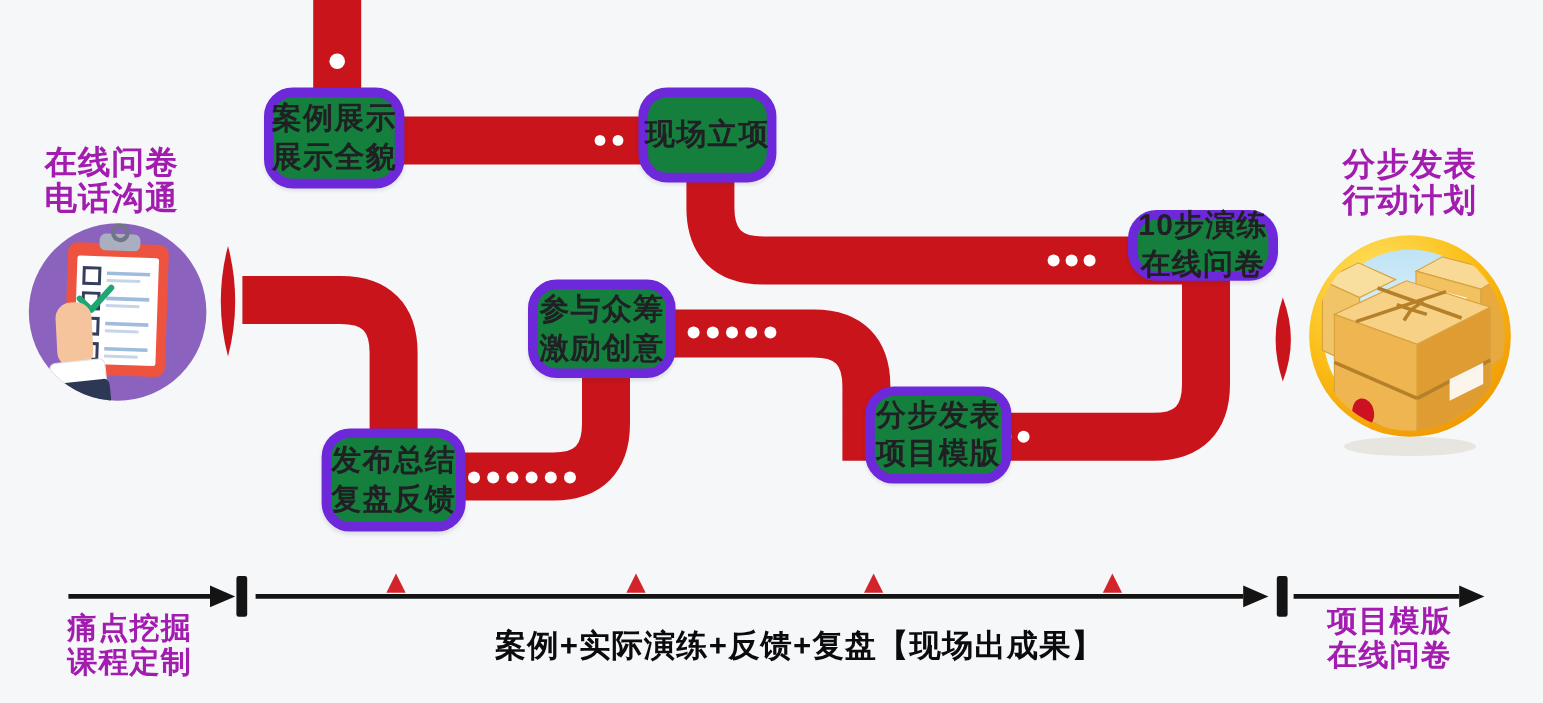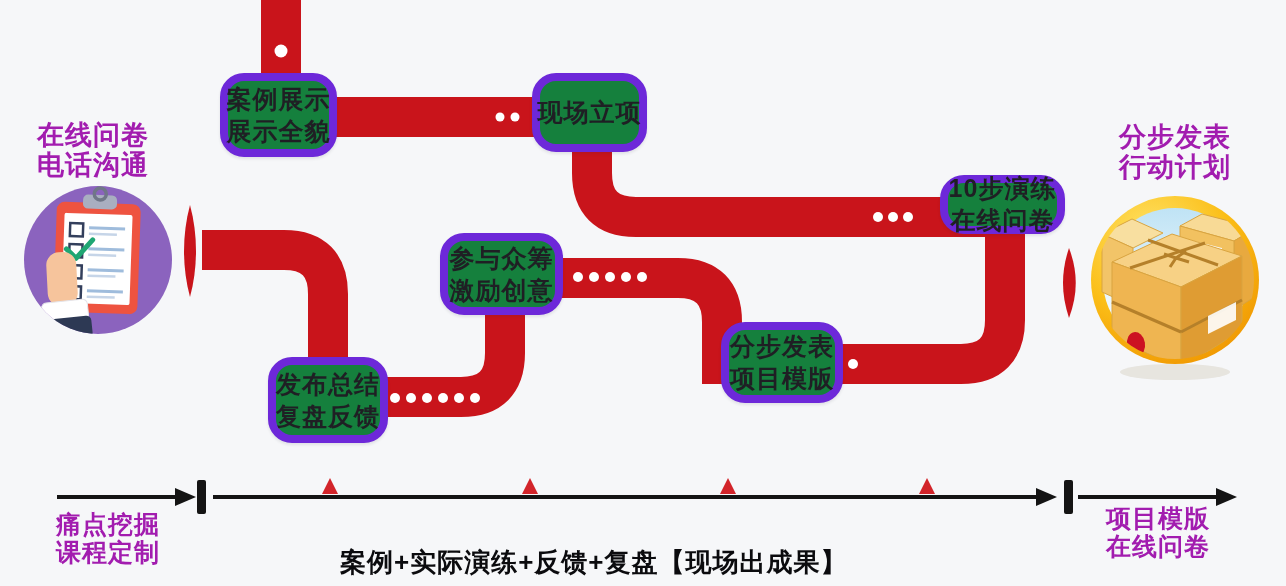--- a/index.html
+++ b/index.html
@@ -10,21 +10,21 @@
   .canvas > svg{position:absolute;left:0;top:0;z-index:1;}
   .bubble{
     position:absolute;background:#15803d;border:8px solid #6d28d9;border-radius:24px;
     display:flex;flex-direction:column;align-items:center;justify-content:center;gap:1px;
     box-shadow:0 2px 3px rgba(40,40,60,.10);z-index:2;box-sizing:border-box;
   }
   .bubble span{font-weight:bold;font-size:25px;line-height:31px;color:#1F1F24;letter-spacing:1px;white-space:nowrap;}
   .side-label{position:absolute;text-align:center;font-weight:bold;color:#a21caf;z-index:2;}
   .side-label span{display:block;font-size:27px;line-height:30px;letter-spacing:1px;white-space:nowrap;}
   .tl-label span{font-size:25px;line-height:28px;}
-  .mid-label{position:absolute;text-align:left;font-weight:bold;color:#0B0B0E;z-index:2;font-size:26px;letter-spacing:1px;white-space:nowrap;margin-top:24px;}
+  .mid-label{position:absolute;text-align:right;font-weight:bold;color:#0B0B0E;z-index:2;font-size:26px;letter-spacing:1px;white-space:nowrap;}
   .b1{left:220px;top:73px;width:117px;height:84px;}
   .b2{left:532px;top:73px;width:115px;height:79px;}
   .b3{left:940px;top:175px;width:125px;height:59px;}
   .b4{left:675px;top:322px;width:122px;height:81px;margin-left:46px;}
   .b5{left:440px;top:233px;width:123px;height:82px;}
   .b6{left:268px;top:357px;width:120px;height:86px;}
   .lab-online{left:23px;top:120px;width:140px;}
   .lab-result{left:1105px;top:122px;width:140px;}
   .lab-pain{left:38px;top:510px;width:140px;}
   .lab-template{left:1088px;top:504px;width:140px;}

